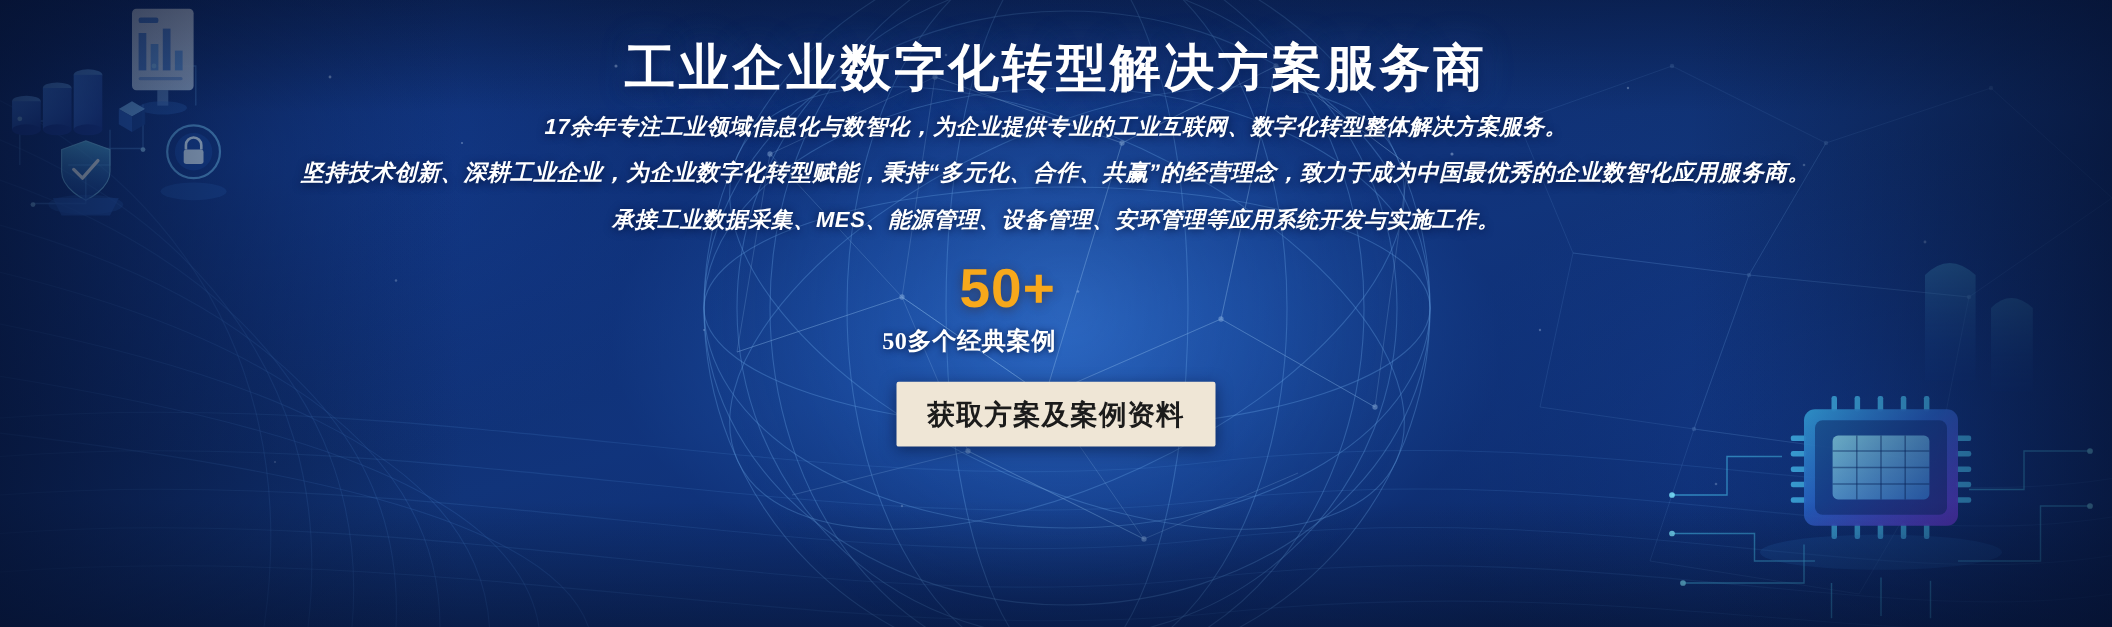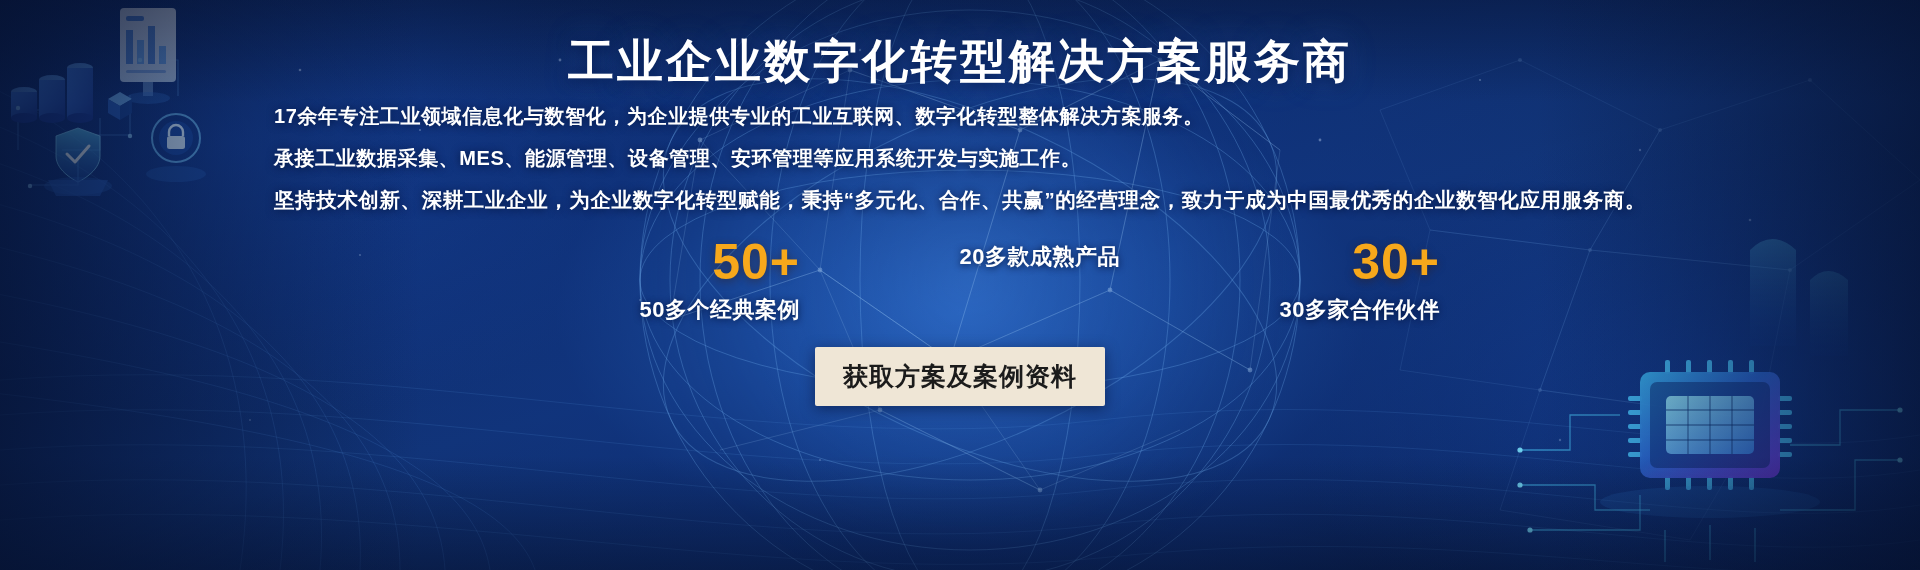--- a/index.html
+++ b/index.html
@@ -53,21 +53,21 @@
   .headline {
     font-size:46px;
     font-weight:bold;
     color:#ffffff;
     letter-spacing:3px;
     line-height:1.12;
     text-shadow:0 2px 14px rgba(0,20,70,0.9), 0 0 30px rgba(80,150,255,0.35);
     white-space:nowrap;
   }
 
-  .sub-block { margin-top:18px; text-align:left; }
+  .sub-block { margin-top:18px; text-align:center;font-style:italic; }
   .subline {
     font-size:20px;
     font-weight:bold;
     color:#ffffff;
     letter-spacing:.6px;
     line-height:1.0;
     margin-bottom:22px;
     white-space:nowrap;
     text-shadow:0 1px 8px rgba(0,18,60,0.95);
   }
@@ -90,20 +90,21 @@
     letter-spacing:1px;
     text-shadow:0 2px 10px rgba(60,25,0,0.45);
   }
   .stat-label {
     margin-top:6px;
     font-size:22px;
     font-weight:bold;
     color:#ffffff;
     letter-spacing:.5px;
     text-shadow:0 1px 7px rgba(0,18,60,0.95);
+    font-family:Liberation Serif, serif;
   }
 
   .cta-wrap { margin-top:22px; }
   .cta {
     display:inline-block;
     background:#EFE6D6;
     color:#1b1b1b;
     font-size:25px;
     font-weight:bold;
     letter-spacing:1px;
@@ -394,35 +395,30 @@
 
     <div class="vignette bg-layer"></div>
   </div>
 
   <div class="content">
 
     <h1 class="headline">工业企业数字化转型解决方案服务商</h1>
 
     <div class="sub-block">
       <p class="subline">17余年专注工业领域信息化与数智化，为企业提供专业的工业互联网、数字化转型整体解决方案服务。</p>
+      <p class="subline wide">坚持技术创新、深耕工业企业，为企业数字化转型赋能，秉持“多元化、合作、共赢”的经营理念，致力于成为中国最优秀的企业数智化应用服务商。</p>
       <p class="subline">承接工业数据采集、MES、能源管理、设备管理、安环管理等应用系统开发与实施工作。</p>
-      <p class="subline wide">坚持技术创新、深耕工业企业，为企业数字化转型赋能，秉持“多元化、合作、共赢”的经营理念，致力于成为中国最优秀的企业数智化应用服务商。</p>
     </div>
 
     <div class="stats">
       <div class="stat">
         <div class="stat-num">50+</div>
         <div class="stat-label">50多个经典案例</div>
       </div>
       <div class="stat">
-        <div class="stat-label">20多款成熟产品</div>
-      </div>
-      <div class="stat">
-        <div class="stat-num">30+</div>
-        <div class="stat-label">30多家合作伙伴</div>
       </div>
     </div>
 
     <div class="cta-wrap">
       <button class="cta">获取方案及案例资料</button>
     </div>
 
   </div>
 </div>
 

